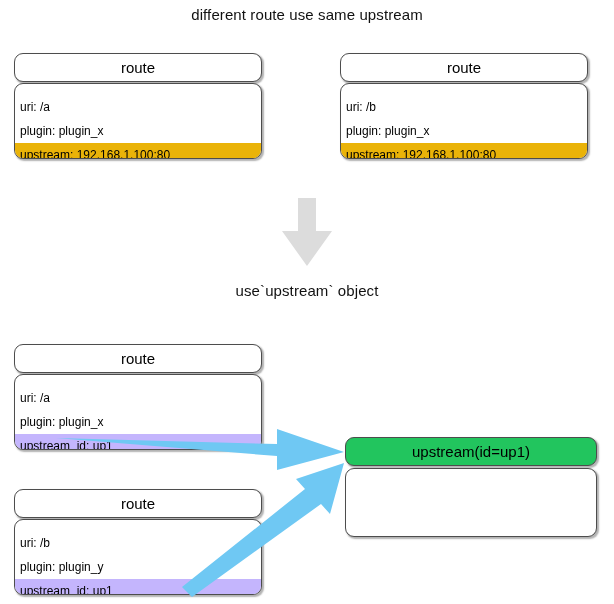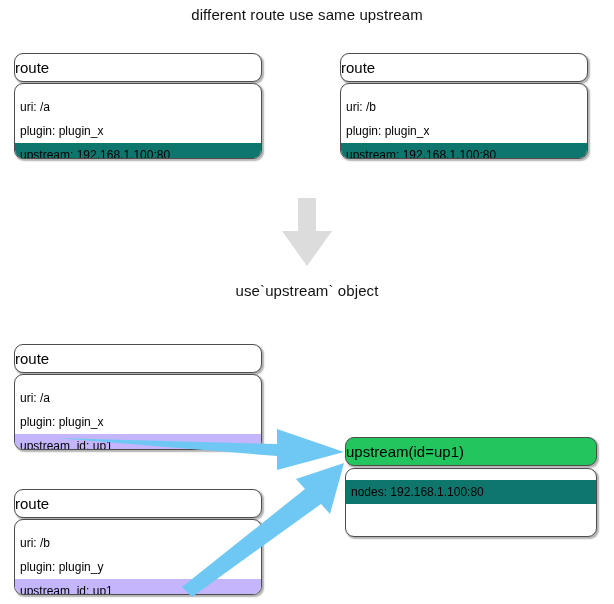--- a/index.html
+++ b/index.html
@@ -38,20 +38,21 @@
   .node {
     position: absolute;
   }
   .node .hdr {
     position: absolute;
     left: 0; top: 0;
     box-sizing: border-box;
     border: 1px solid #4d4d4d;
     border-radius: 9px;
     background: #ffffff;
+    text-align: center;
     font-size: 15px;
     line-height: 28px;
     height: 29px;
     width: 100%;
     box-shadow: 1.5px 1.5px 1.5px rgba(0,0,0,0.30);
   }
   .node .hdr.blue { background: #22c55e; }
 
   .node .body {
     position: absolute;
@@ -65,21 +66,21 @@
     box-shadow: 1.5px 1.5px 1.5px rgba(0,0,0,0.30);
   }
   .node .row {
     font-size: 12px;
     line-height: 24px;
     height: 24px;
     padding-left: 5px;
     white-space: nowrap;
     background: transparent;
   }
-  .row.pink { background: #0f766e; }
+  .row.pink { background: #eab308; }
   .row.blue { background: #c4b5fd; }
   .row.pad  { height: 11px; line-height: 11px; }
 
   
   #down-arrow {
     position: absolute;
     left: 271px;
     top: 198px;
     width: 72px;
     height: 70px;
@@ -143,21 +144,20 @@
       <div class="row">uri: /b</div>
       <div class="row">plugin: plugin_y</div>
       <div class="row blue">upstream_id: up1</div>
     </div>
   </div>
 
   <div class="node" id="node-upstream" style="left:345px; top:437px; width:252px;">
     <div class="hdr blue">upstream(id=up1)</div>
     <div class="body" style="top:31px; height:69px;">
       <div class="row pad"></div>
-      <div class="row pink">nodes: 192.168.1.100:80</div>
       <div class="row pad"></div>
     </div>
   </div>
 
   <svg id="arrows-layer" viewBox="0 0 614 604">
 
     <polygon points="56,438 277,444 277,429 344,452 277,470 277,456" fill="#6fc8f3"></polygon>
 
     <polygon points="182,587 305,489 296,479 344,463 330,514 321,504 192,597" fill="#6fc8f3"></polygon>
   </svg>

